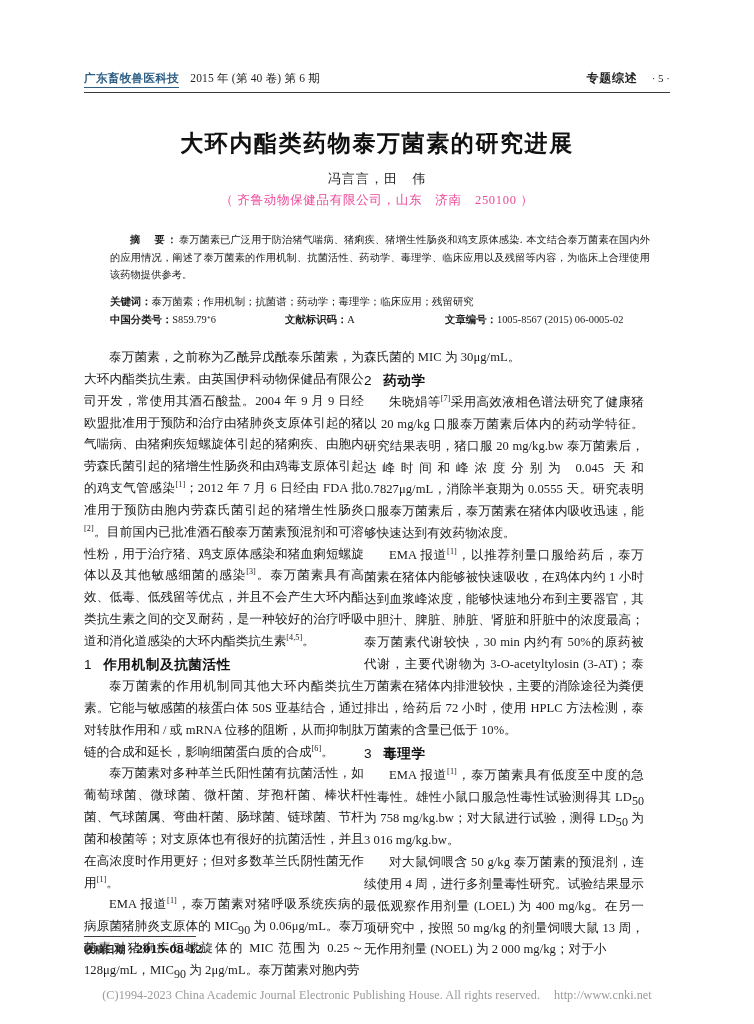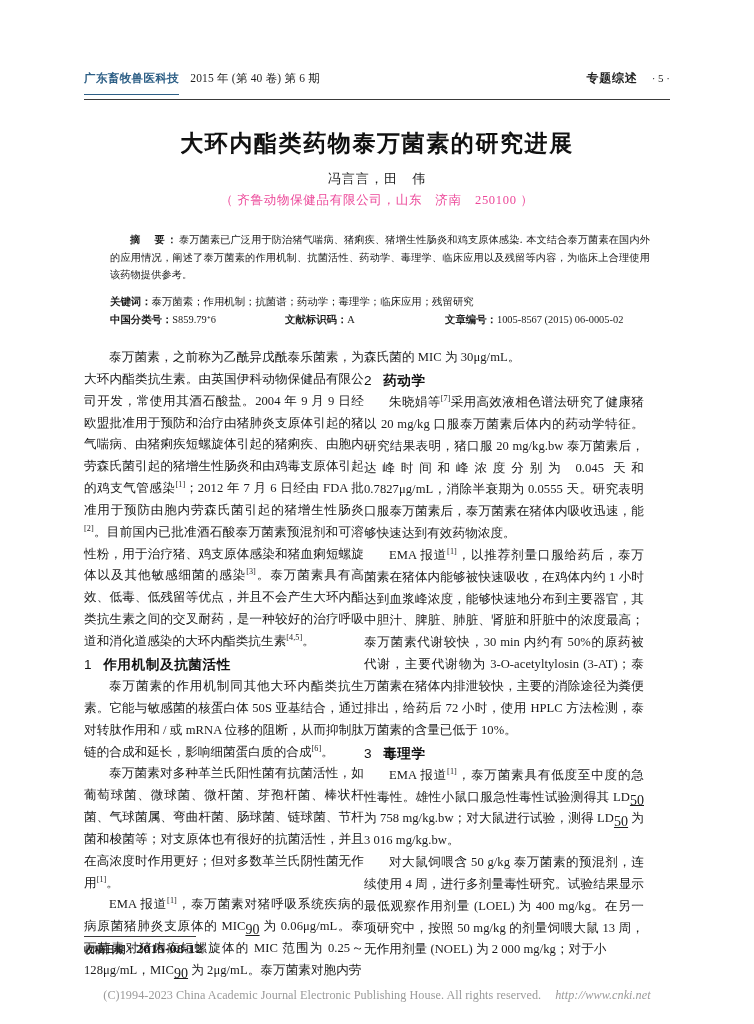--- a/index.html
+++ b/index.html
@@ -40,21 +40,21 @@
     align-items: baseline;
     white-space: nowrap;
   }
   .journal-name {
     font-family: "DejaVu Serif", serif;
     font-weight: bold;
     font-size: 11.5px;
     color: #2d5f86;
     letter-spacing: 0.4px;
     border-bottom: 1px solid #2d5f86;
-    padding-bottom: 8px;
+    padding-bottom: 1px;
   }
   .issue-info {
     font-size: 11.5px;
     margin-left: 11px;
     color: #1f1f1f;
     letter-spacing: 0.2px;
   }
   .runhead-right {
     display: flex;
     align-items: baseline;
@@ -181,24 +181,23 @@
     font-family: "Liberation Sans", sans-serif;
     font-weight: normal;
     margin-right: 11px;
   }
   sup.ref {
     font-size: 8.2px;
     vertical-align: super;
     line-height: 0;
   }
   sub.sb {
-    font-size: 14px;
+    font-size: 12px;
     vertical-align: sub;
     line-height: 0;
-    text-decoration: underline;
   }
   .lat { font-family: "Liberation Serif", serif; }
 
   
   .footnote {
     position: absolute;
     left: 84px;
     top: 936px;
     width: 200px;
   }
@@ -221,21 +220,21 @@
     position: absolute;
     left: 0;
     top: 988px;
     width: 754px;
     text-align: center;
     font-family: "Liberation Serif", serif;
     font-size: 12.2px;
     color: #9a9a9a;
     letter-spacing: 0.05px;
   }
-  .cnki .url { margin-left: 14px; font-style: italic; }
+  .cnki .url { margin-left: 14px; }
 </style>
 </head>
 <body>
 
 <div class="page">
 
   <div class="runhead">
     <div class="runhead-left">
       <span class="journal-name">广东畜牧兽医科技</span>
       <span class="issue-info">2015 年 (第 40 卷) 第 6 期</span>

